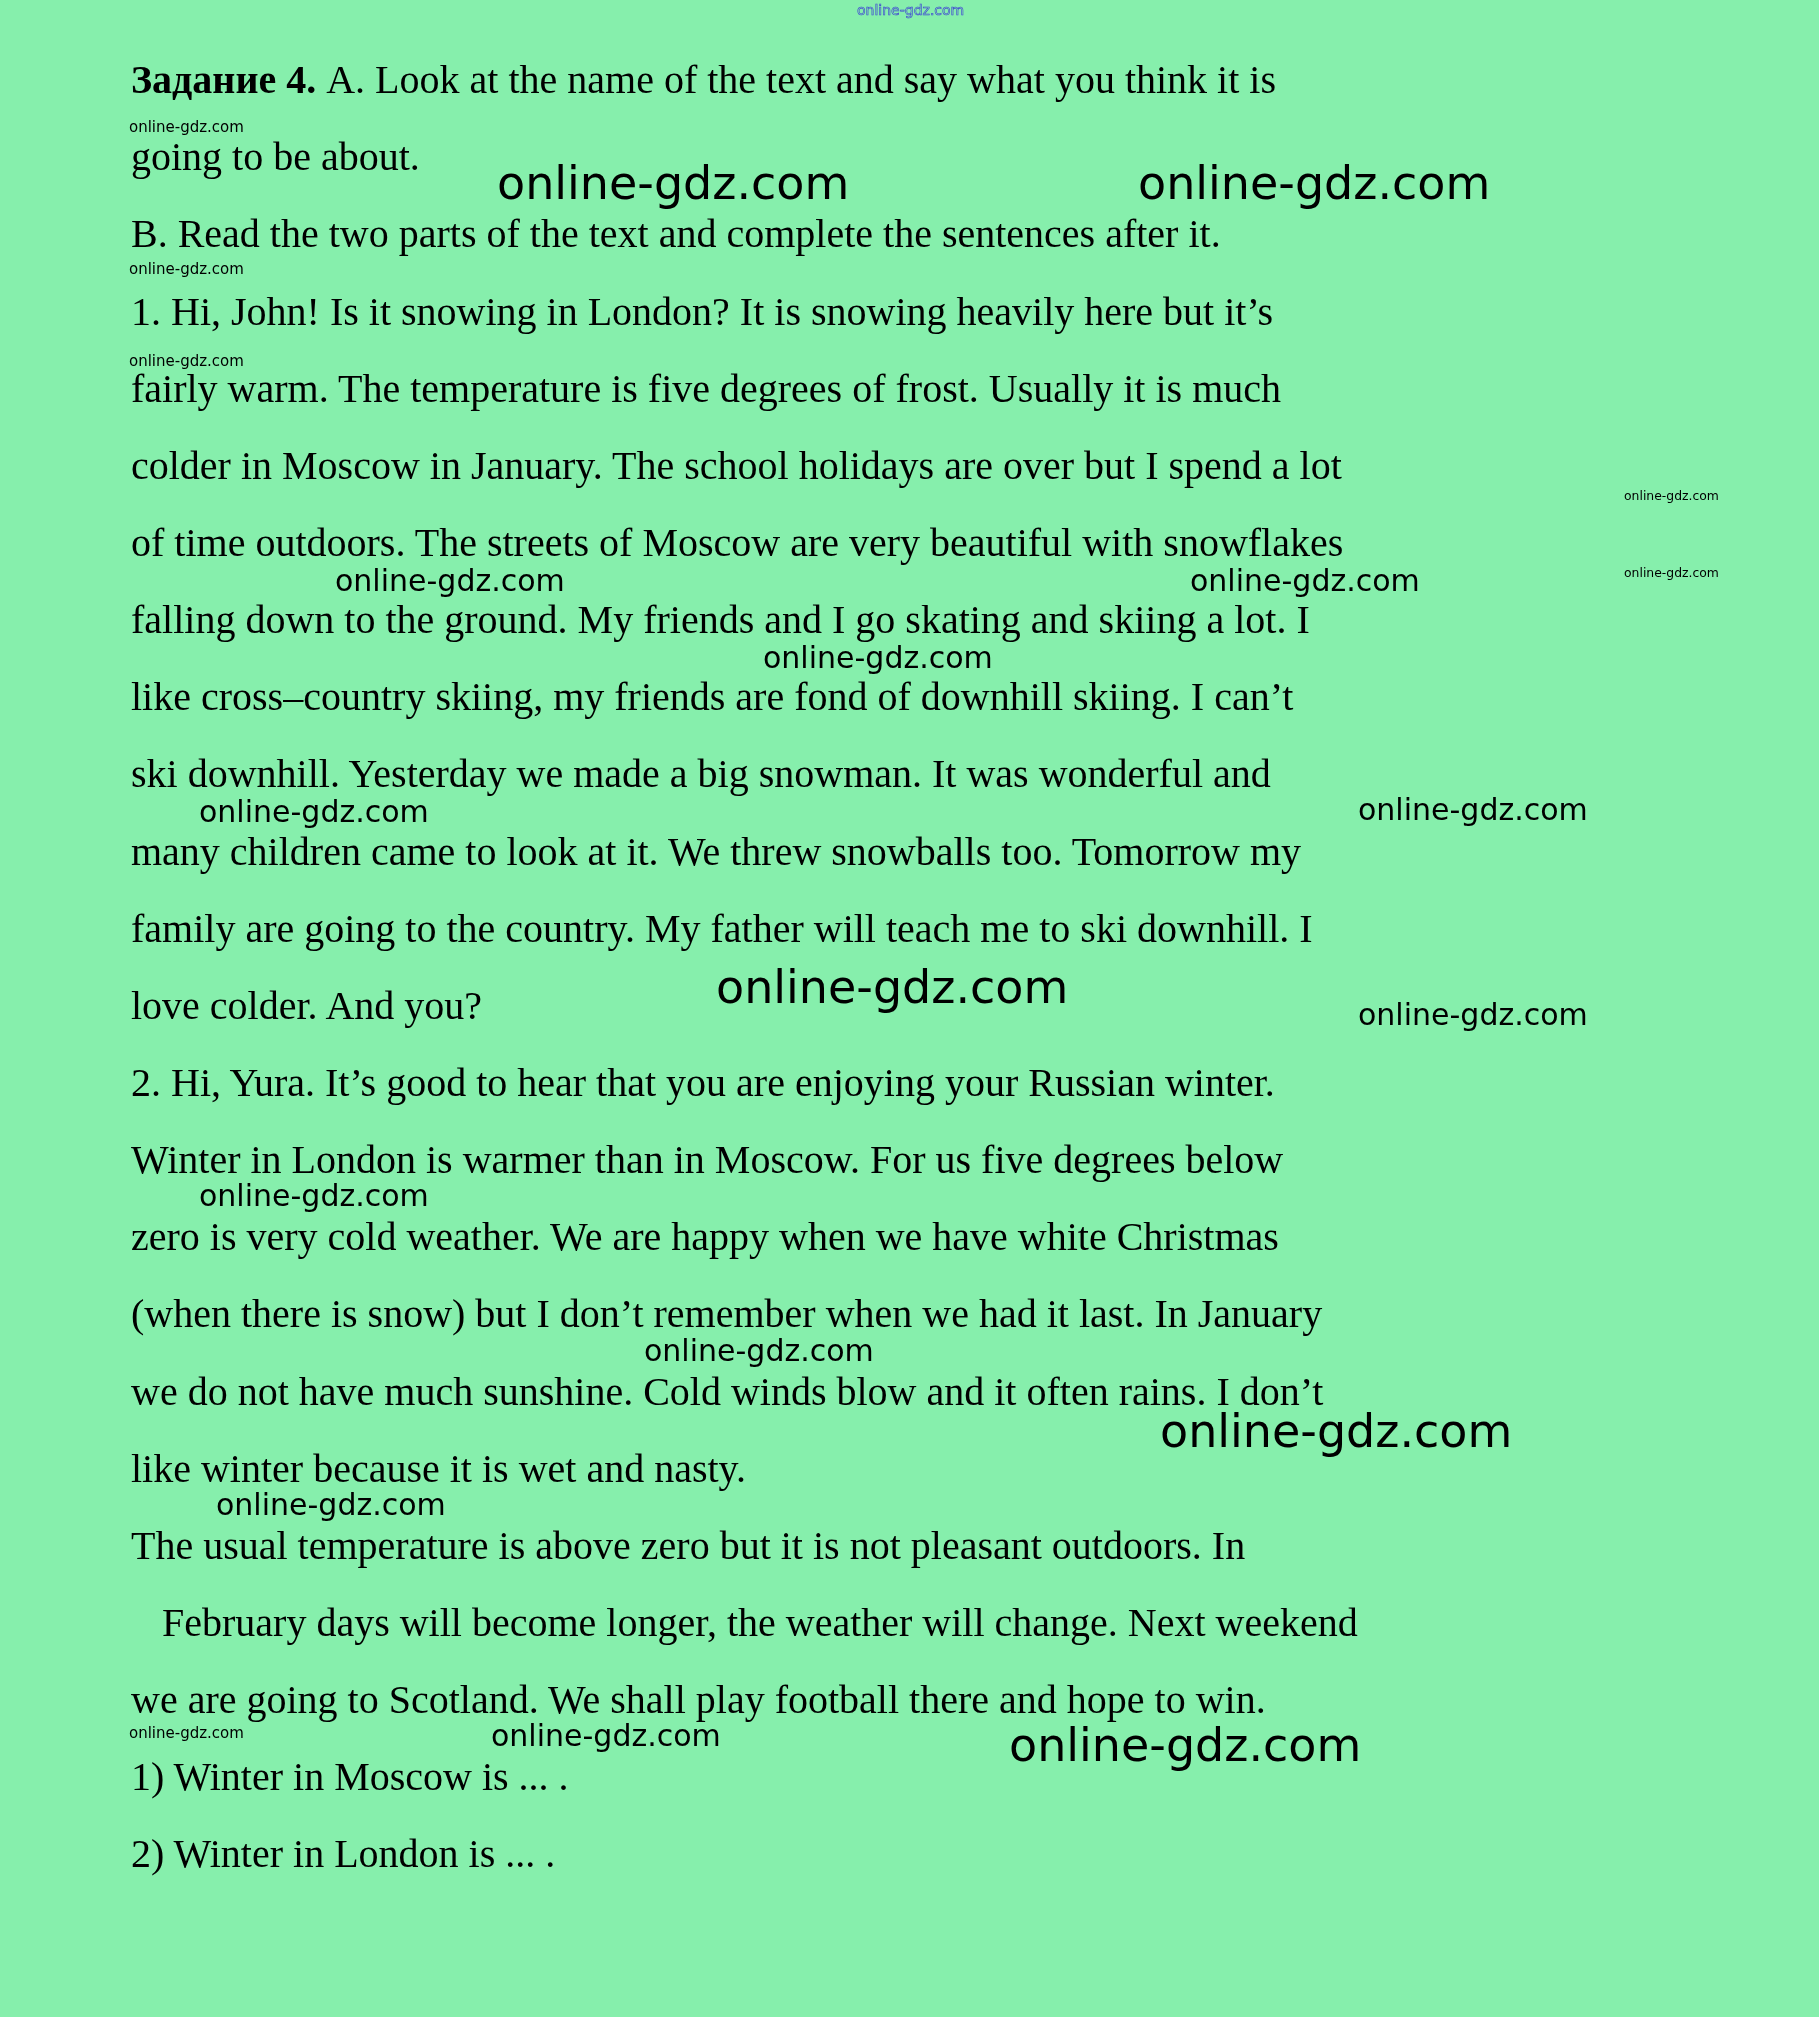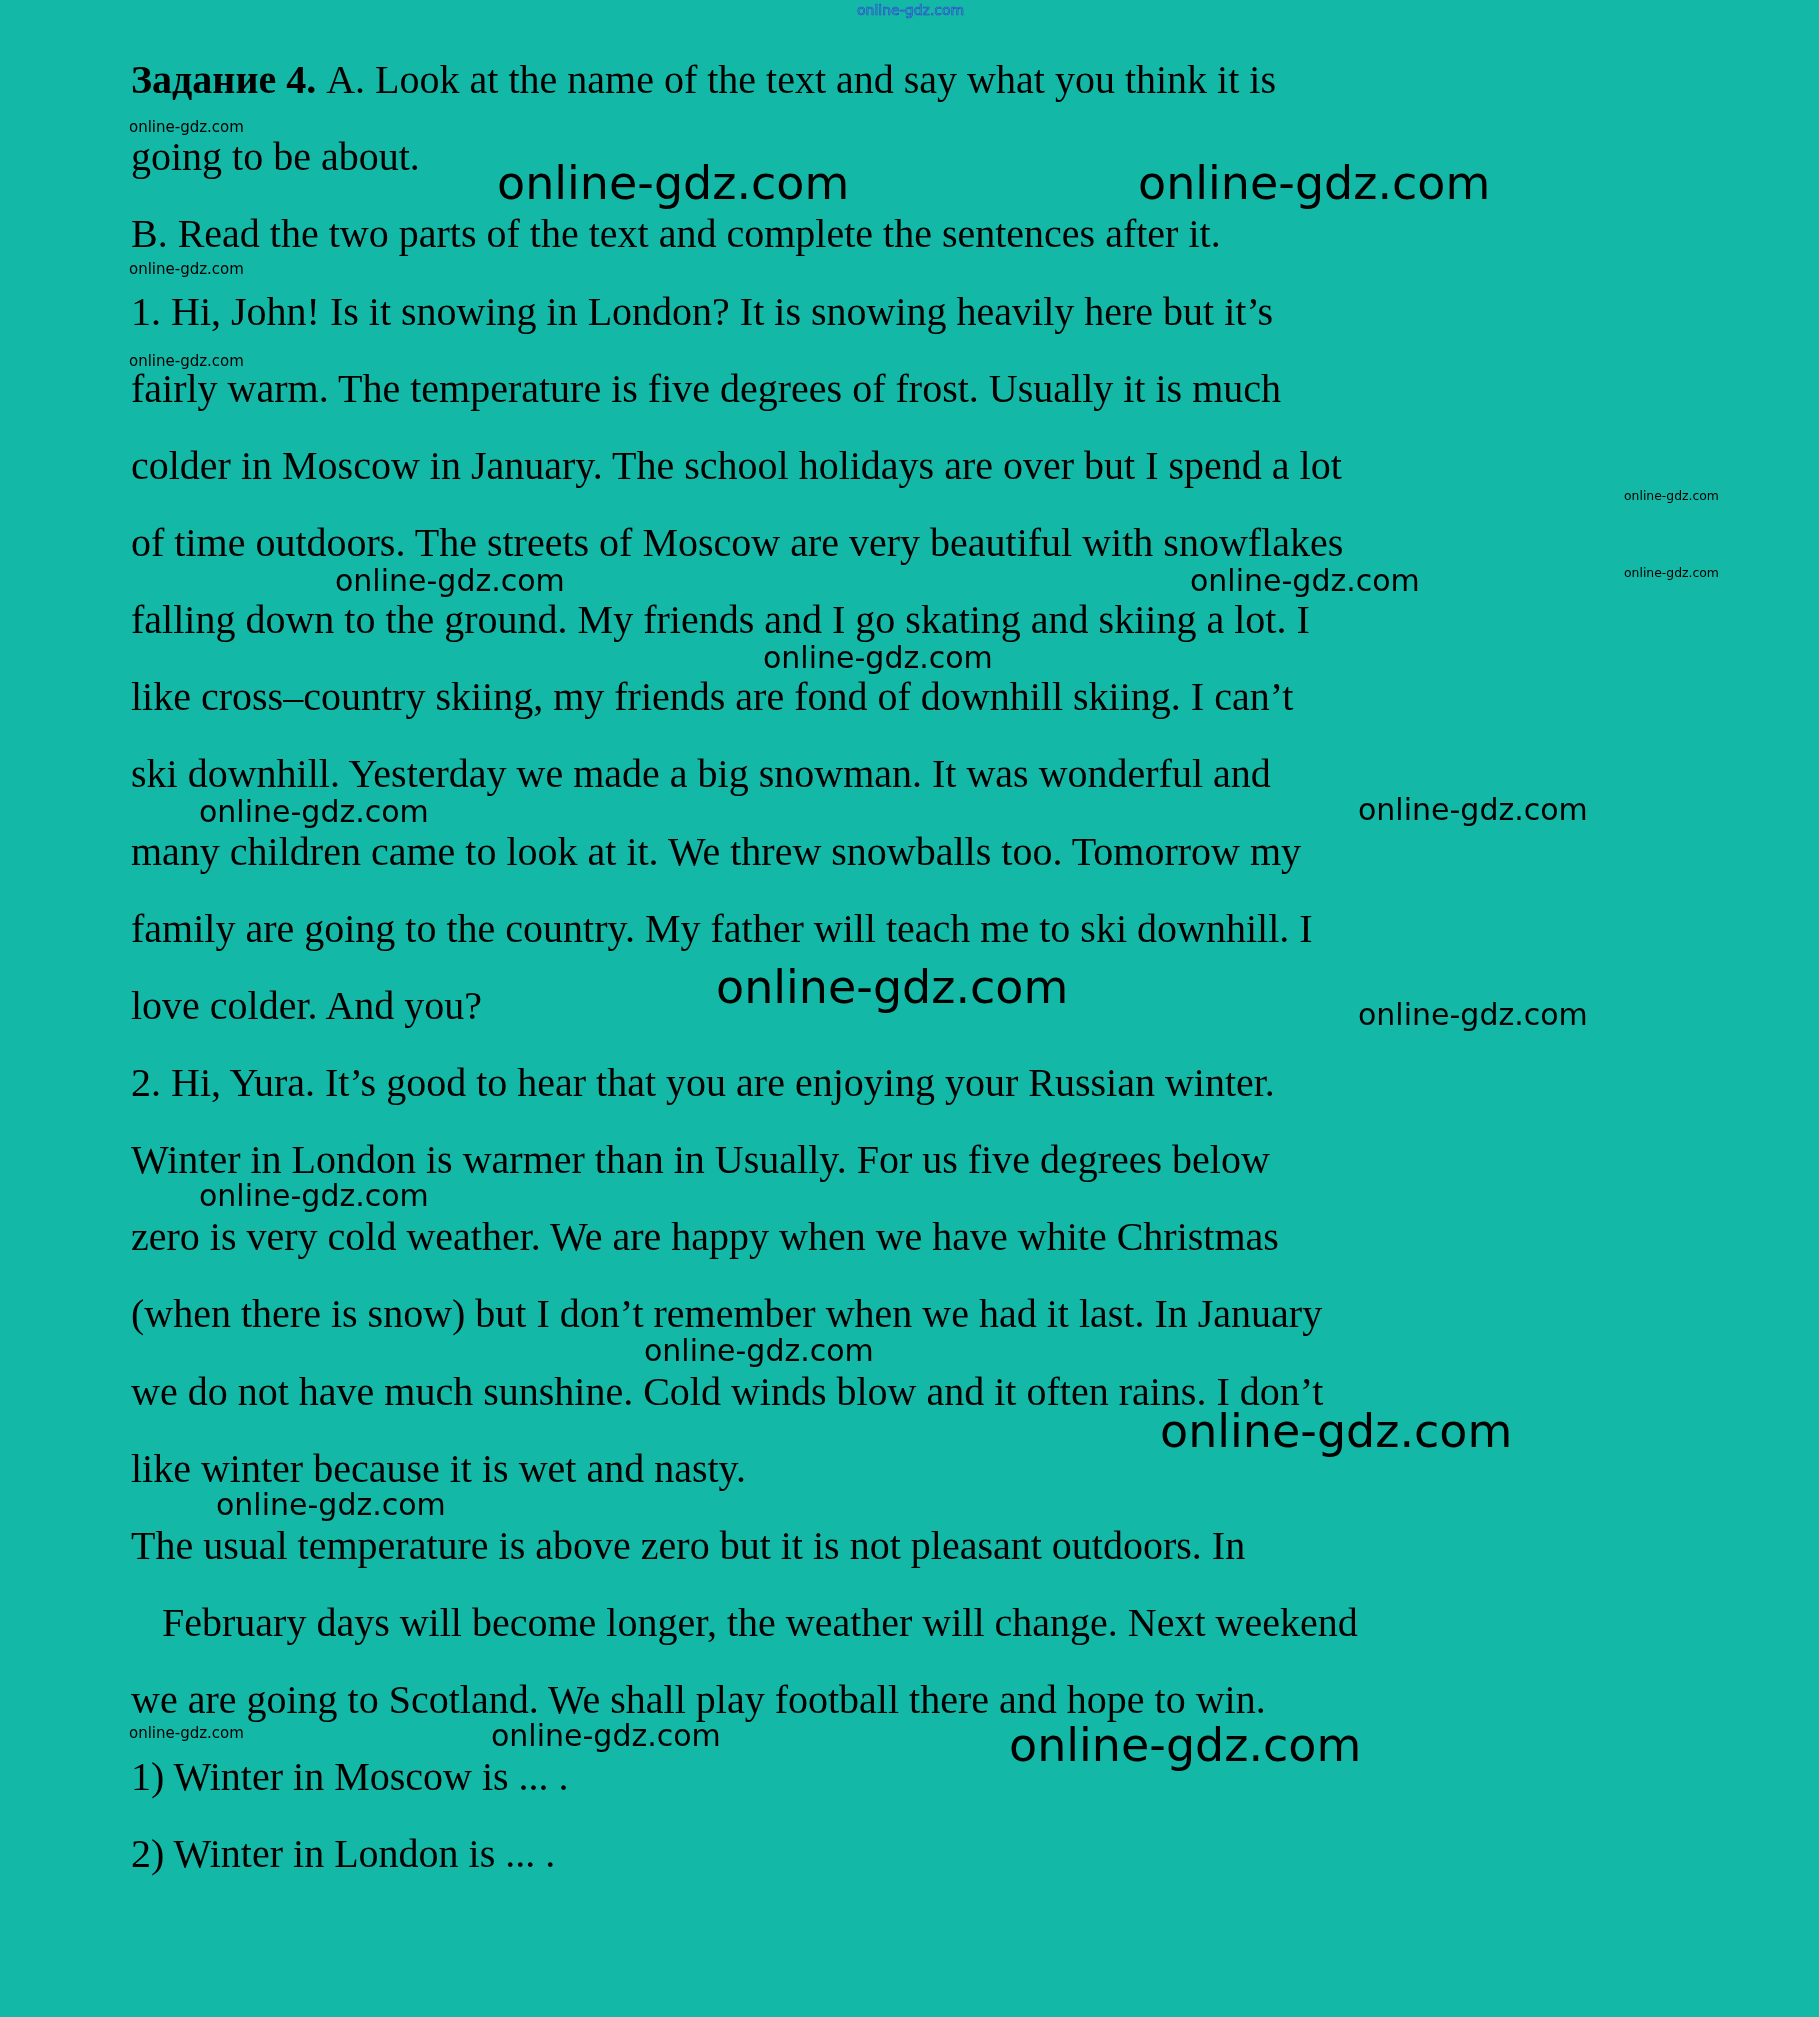--- a/index.html
+++ b/index.html
@@ -1,17 +1,17 @@
 <!DOCTYPE html>
 <html style="font-size:14px"><head>
 <meta charset="utf-8">
 <style>
   html, body { margin: 0; padding: 0; background: #ffffff; }
   body { width: 1819px; height: 2017px; position: relative; overflow: hidden; }
-  .page { position: absolute; left: 0; top: 0; width: 1819px; height: 2017px; background: #14b8a6; }
+  .page { position: absolute; left: 0; top: 0; width: 1819px; height: 2017px; background: #86efac; }
   .line {
     position: absolute; left: 131px; white-space: nowrap;
     font-family: "Liberation Serif", "DejaVu Serif", serif;
     font-size: 40px; line-height: 53px; color: #000;
   }
   .line b { font-weight: bold; }
   .wm {
     position: absolute; white-space: nowrap;
     font-family: "DejaVu Sans", "Liberation Sans", sans-serif; color: #000;
   }
@@ -43,21 +43,21 @@
   <div class="line" style="top:439px;">colder in Moscow in January. The school holidays are over but I spend a lot</div>
   <div class="line" style="top:516px;">of time outdoors. The streets of Moscow are very beautiful with snowflakes</div>
   <div class="line" style="top:593px;">falling down to the ground. My friends and I go skating and skiing a lot. I</div>
   <div class="line" style="top:670px;">like cross–country skiing, my friends are fond of downhill skiing. I can’t</div>
   <div class="line" style="top:747px;text-align:center;">ski downhill. Yesterday we made a big snowman. It was wonderful and</div>
   <div class="line" style="top:825px;">many children came to look at it. We threw snowballs too. Tomorrow my</div>
   <div class="line" style="top:902px;">family are going to the country. My father will teach me to ski downhill. I</div>
   <div class="line" style="top:979px;">love colder. And you?</div>
 
   <div class="line" style="top:1056px;">2. Hi, Yura. It’s good to hear that you are enjoying your Russian winter.</div>
-  <div class="line" style="top:1133px;">Winter in London is warmer than in Usually. For us five degrees below</div>
+  <div class="line" style="top:1133px;">Winter in London is warmer than in Moscow. For us five degrees below</div>
   <div class="line" style="top:1210px;">zero is very cold weather. We are happy when we have white Christmas</div>
   <div class="line" style="top:1287px;">(when there is snow) but I don’t remember when we had it last. In January</div>
   <div class="line" style="top:1365px;">we do not have much sunshine. Cold winds blow and it often rains. I don’t</div>
   <div class="line" style="top:1442px;">like winter because it is wet and nasty.</div>
   <div class="line" style="top:1519px;">The usual temperature is above zero but it is not pleasant outdoors. In</div>
   <div class="line" style="top:1596px;margin-left:31px;">February days will become longer, the weather will change. Next weekend</div>
   <div class="line" style="top:1673px;">we are going to Scotland. We shall play football there and hope to win.</div>
 
   <div class="line" style="top:1750px;">1) Winter in Moscow is ... .</div>
   <div class="line" style="top:1827px;">2) Winter in London is ... .</div>

